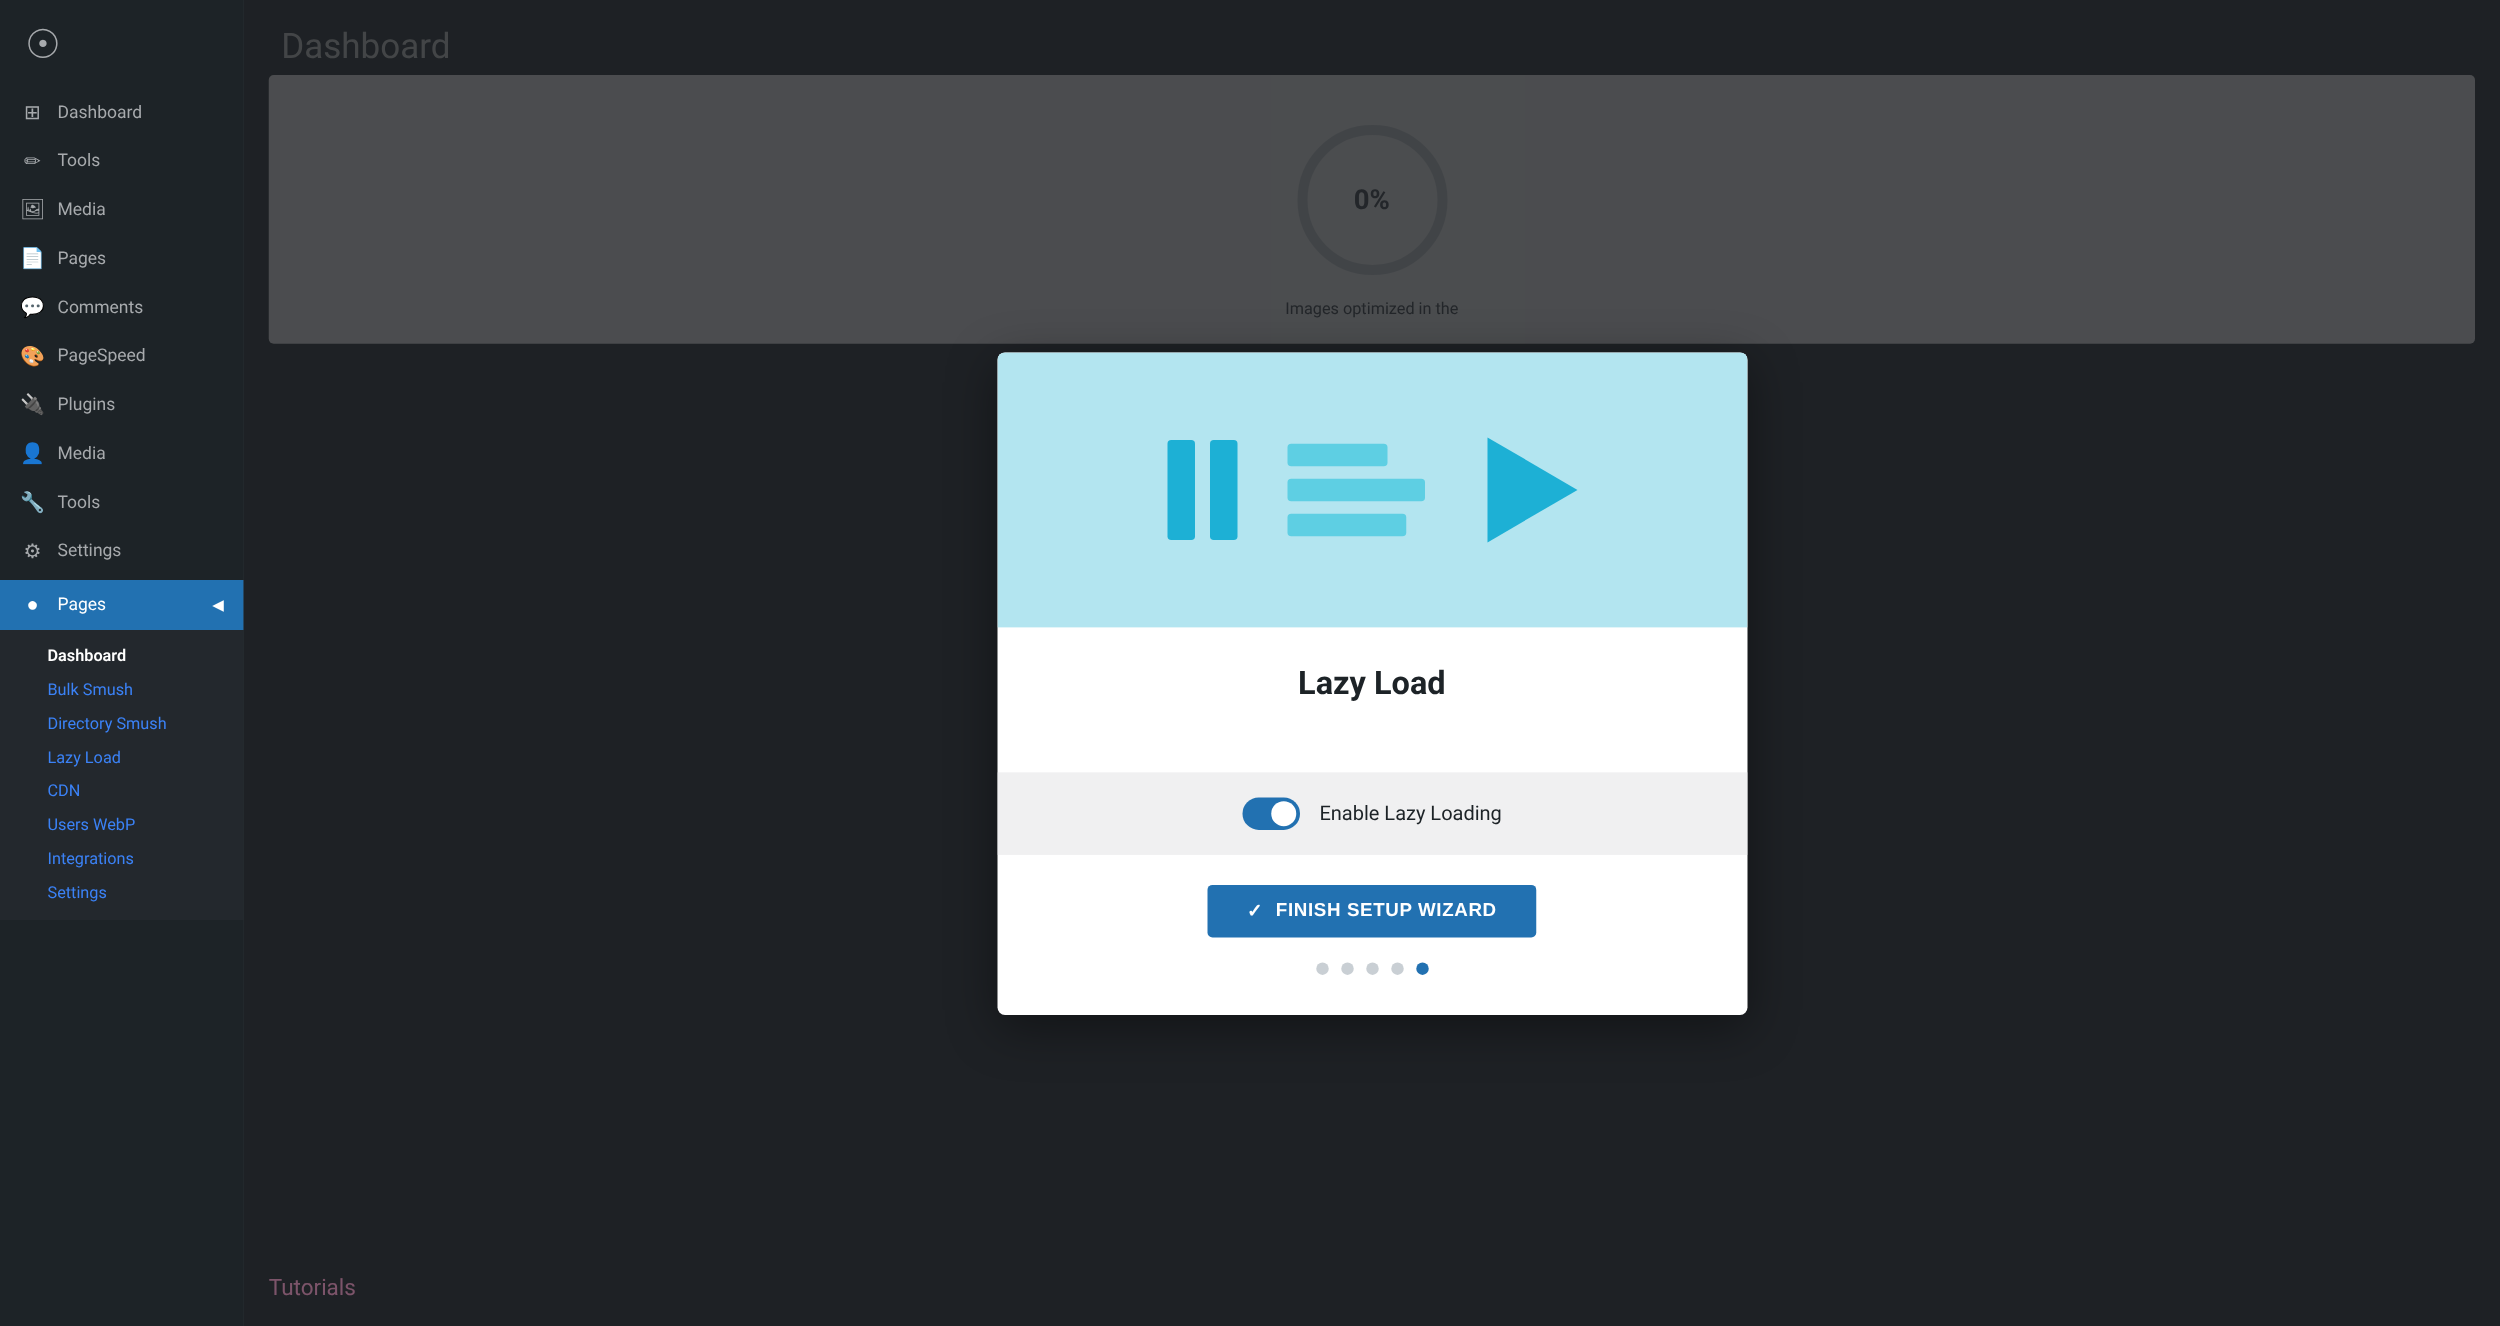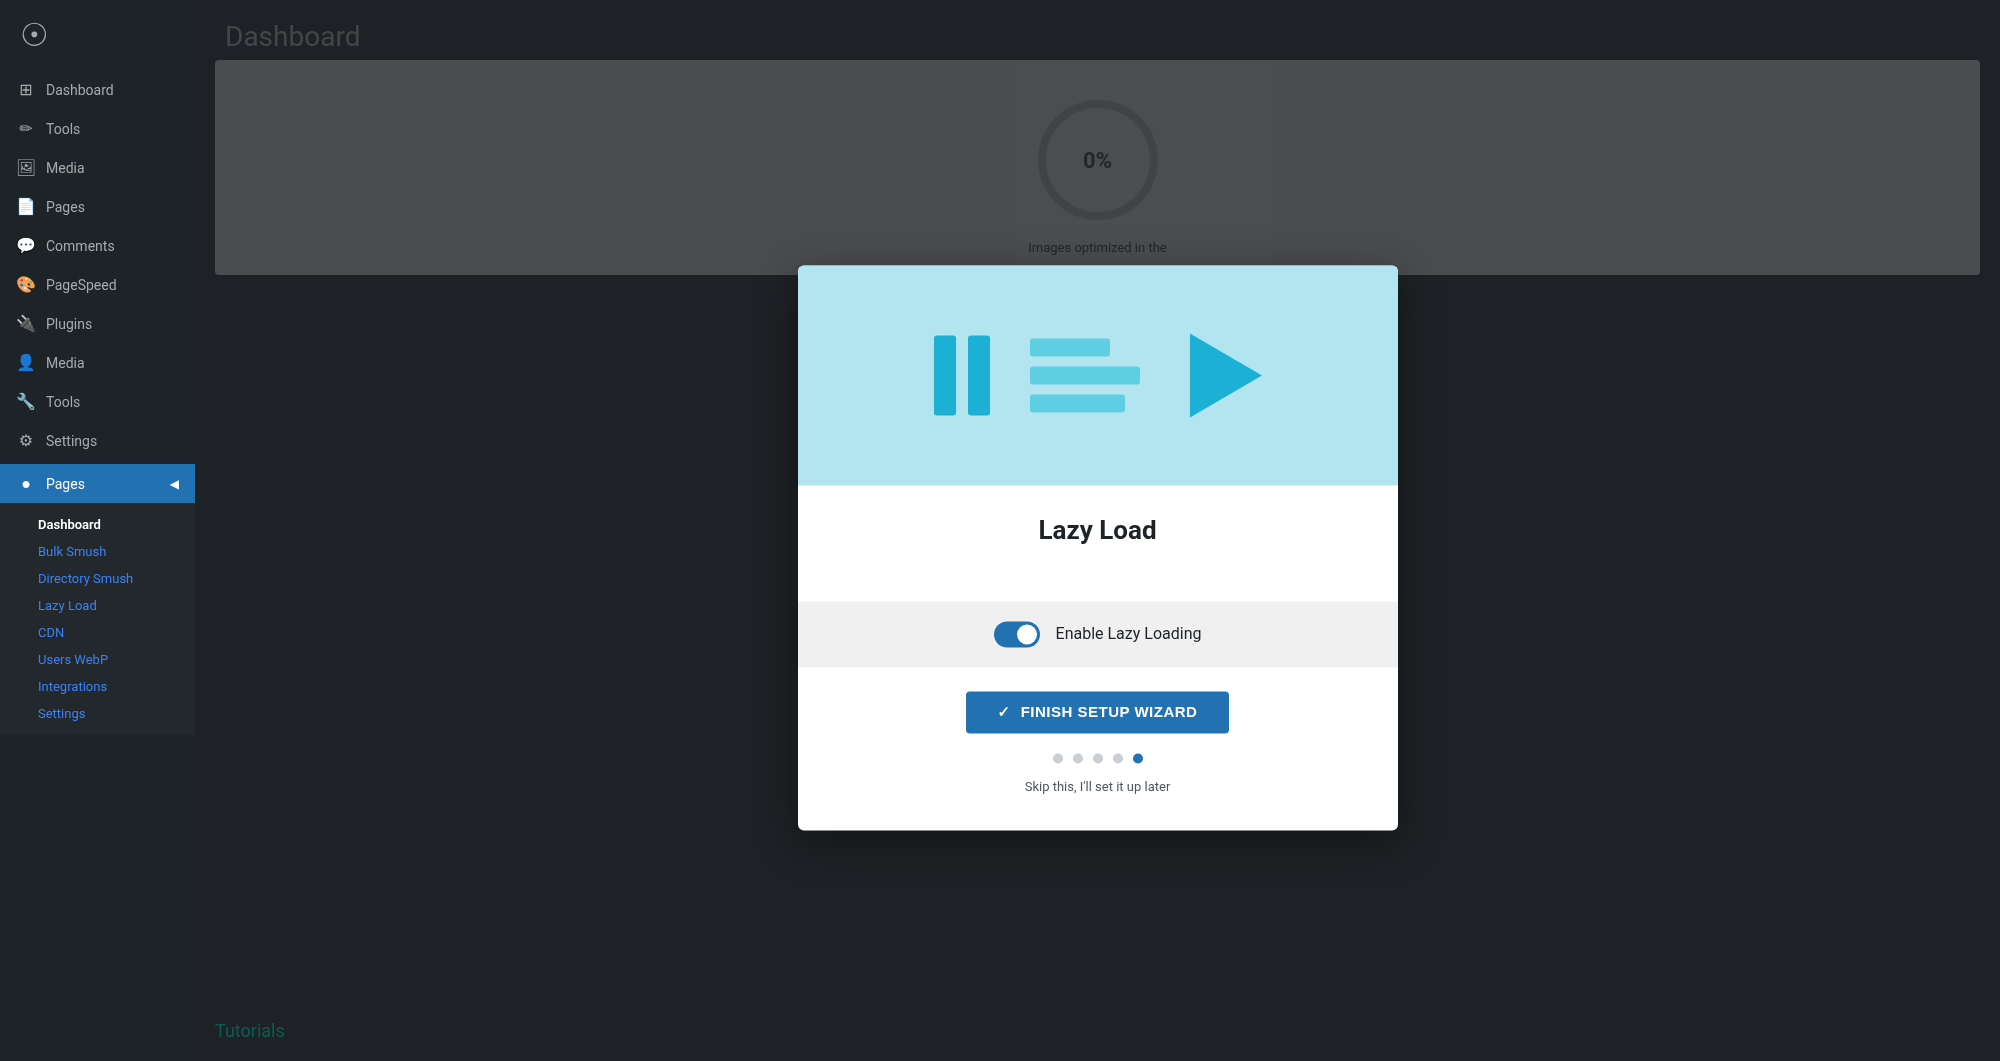--- a/index.html
+++ b/index.html
@@ -254,21 +254,21 @@
     }
     .bg-text {
       color: #50575e;
       font-size: 13px;
       text-align: center;
     }
     .tutorials-section {
       position: absolute;
       bottom: 20px;
       left: 20px;
-      color: #14b8a6;
+      color: #f9a8d4;
       font-size: 18px;
     }
 
     
     .chevron-right {
       margin-left: auto;
       font-size: 12px;
     }
   </style>
 </head>
@@ -391,18 +391,15 @@
       </button>
 
       <div class="modal-dots">
         <div class="dot"></div>
         <div class="dot"></div>
         <div class="dot"></div>
         <div class="dot"></div>
         <div class="dot active"></div>
       </div>
 
-      <div class="modal-skip">
-        <span>Skip this, I'll set it up later</span>
-      </div>
     </div>
   </div>
 </div>
 
 </body></html>

